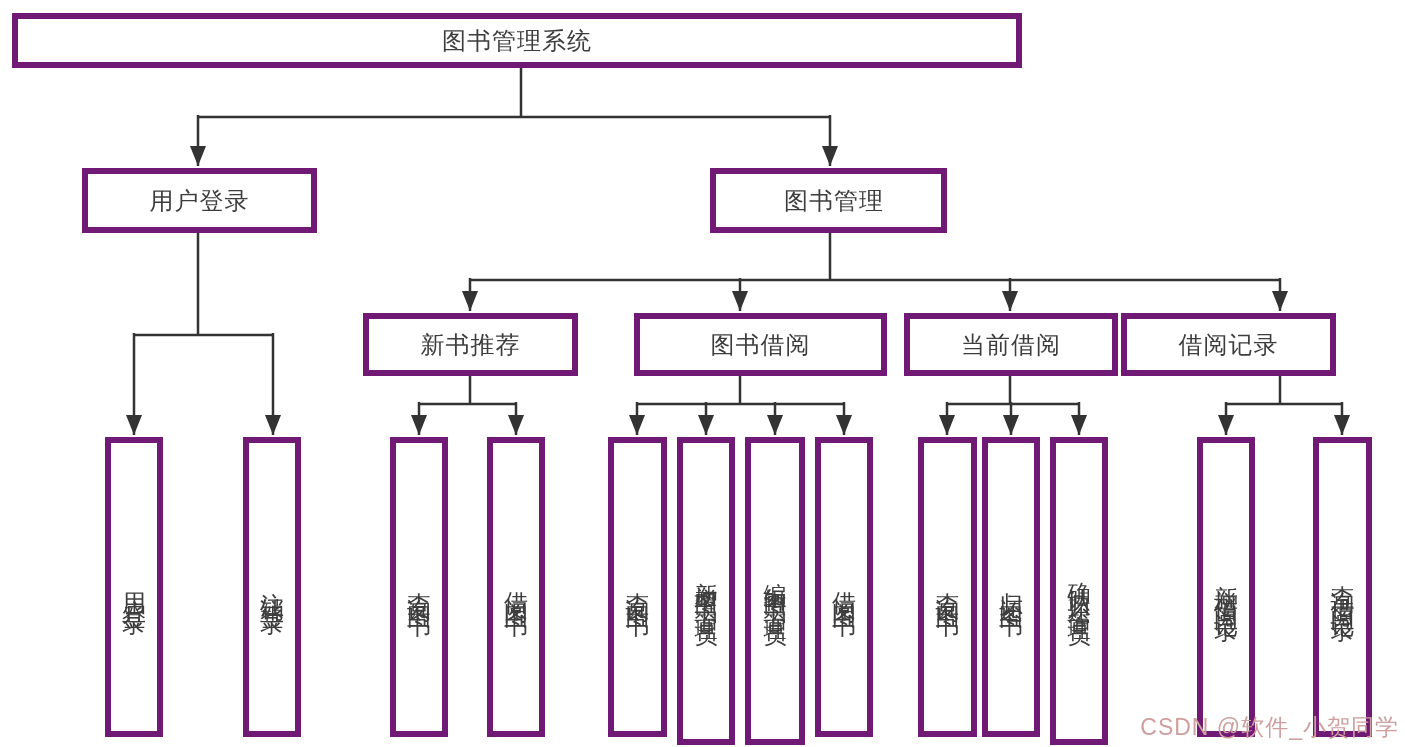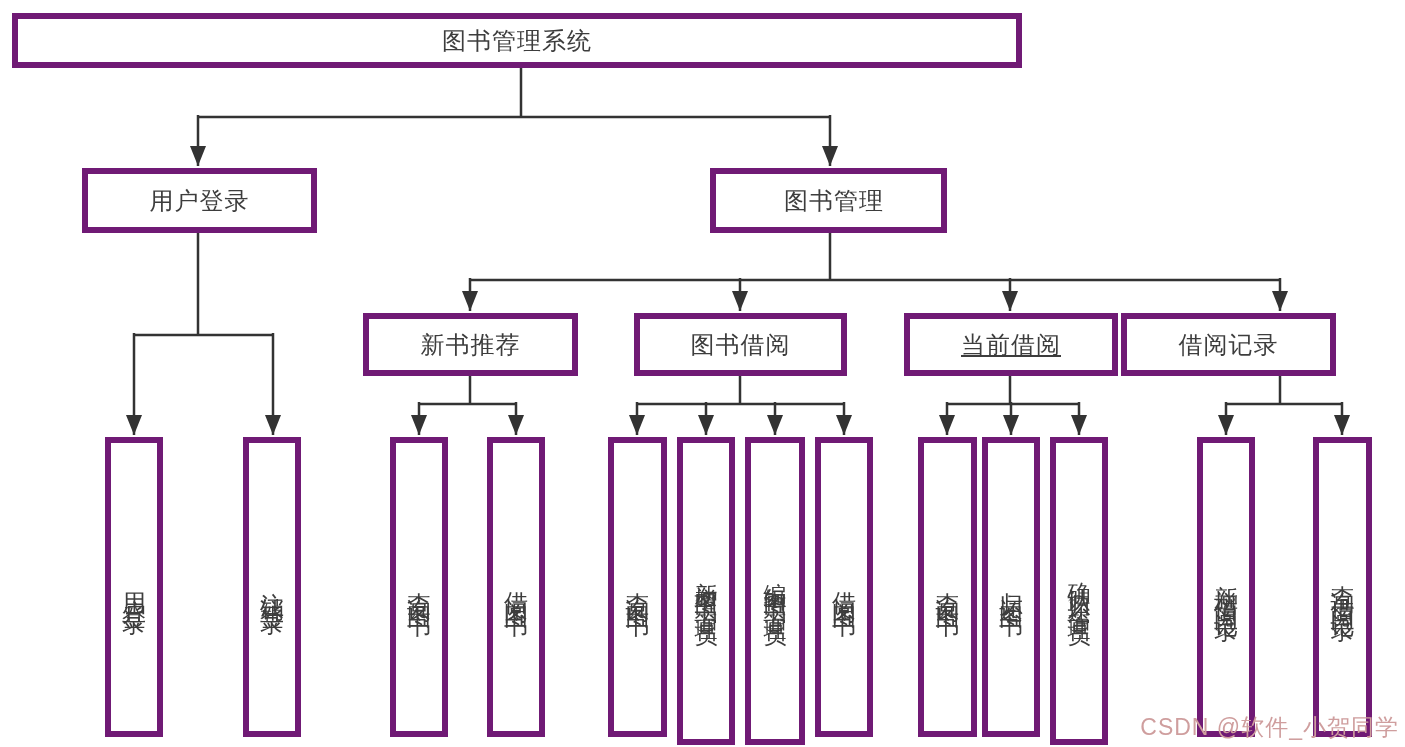--- a/index.html
+++ b/index.html
@@ -47,22 +47,22 @@
     font-size: 23px;
   }
   
   .n-root        { left: 12px;   top: 13px;  width: 1010px; height: 55px; }
   
   .n-user-login  { left: 82px;   top: 168px; width: 235px; height: 65px; }
   .n-book-mgmt   { left: 710px;  top: 168px; width: 237px; height: 65px; padding-left: 11px; }
   
   .n-l3          { top: 313px; height: 63px; }
   .n-new-rec     { left: 363px;  width: 215px; }
-  .n-borrowing   { left: 634px;  width: 213px; }
-  .n-current     { left: 904px;  width: 214px; text-decoration: underline; }
+  .n-borrowing   { left: 634px;  width: 253px; }
+  .n-current     { left: 904px;  width: 214px; }
   .n-record      { left: 1121px; width: 215px; }
   
   .leaf          { top: 437px; width: 58px; height: 300px; }
   .leaf.mgr      { height: 308px; }
   .lf-1  { left: 105px; }
   .lf-2  { left: 243px; }
   .lf-3  { left: 390px; }
   .lf-4  { left: 487px; }
   .lf-5  { left: 608px; width: 59px; }
   .lf-6  { left: 677px; }

